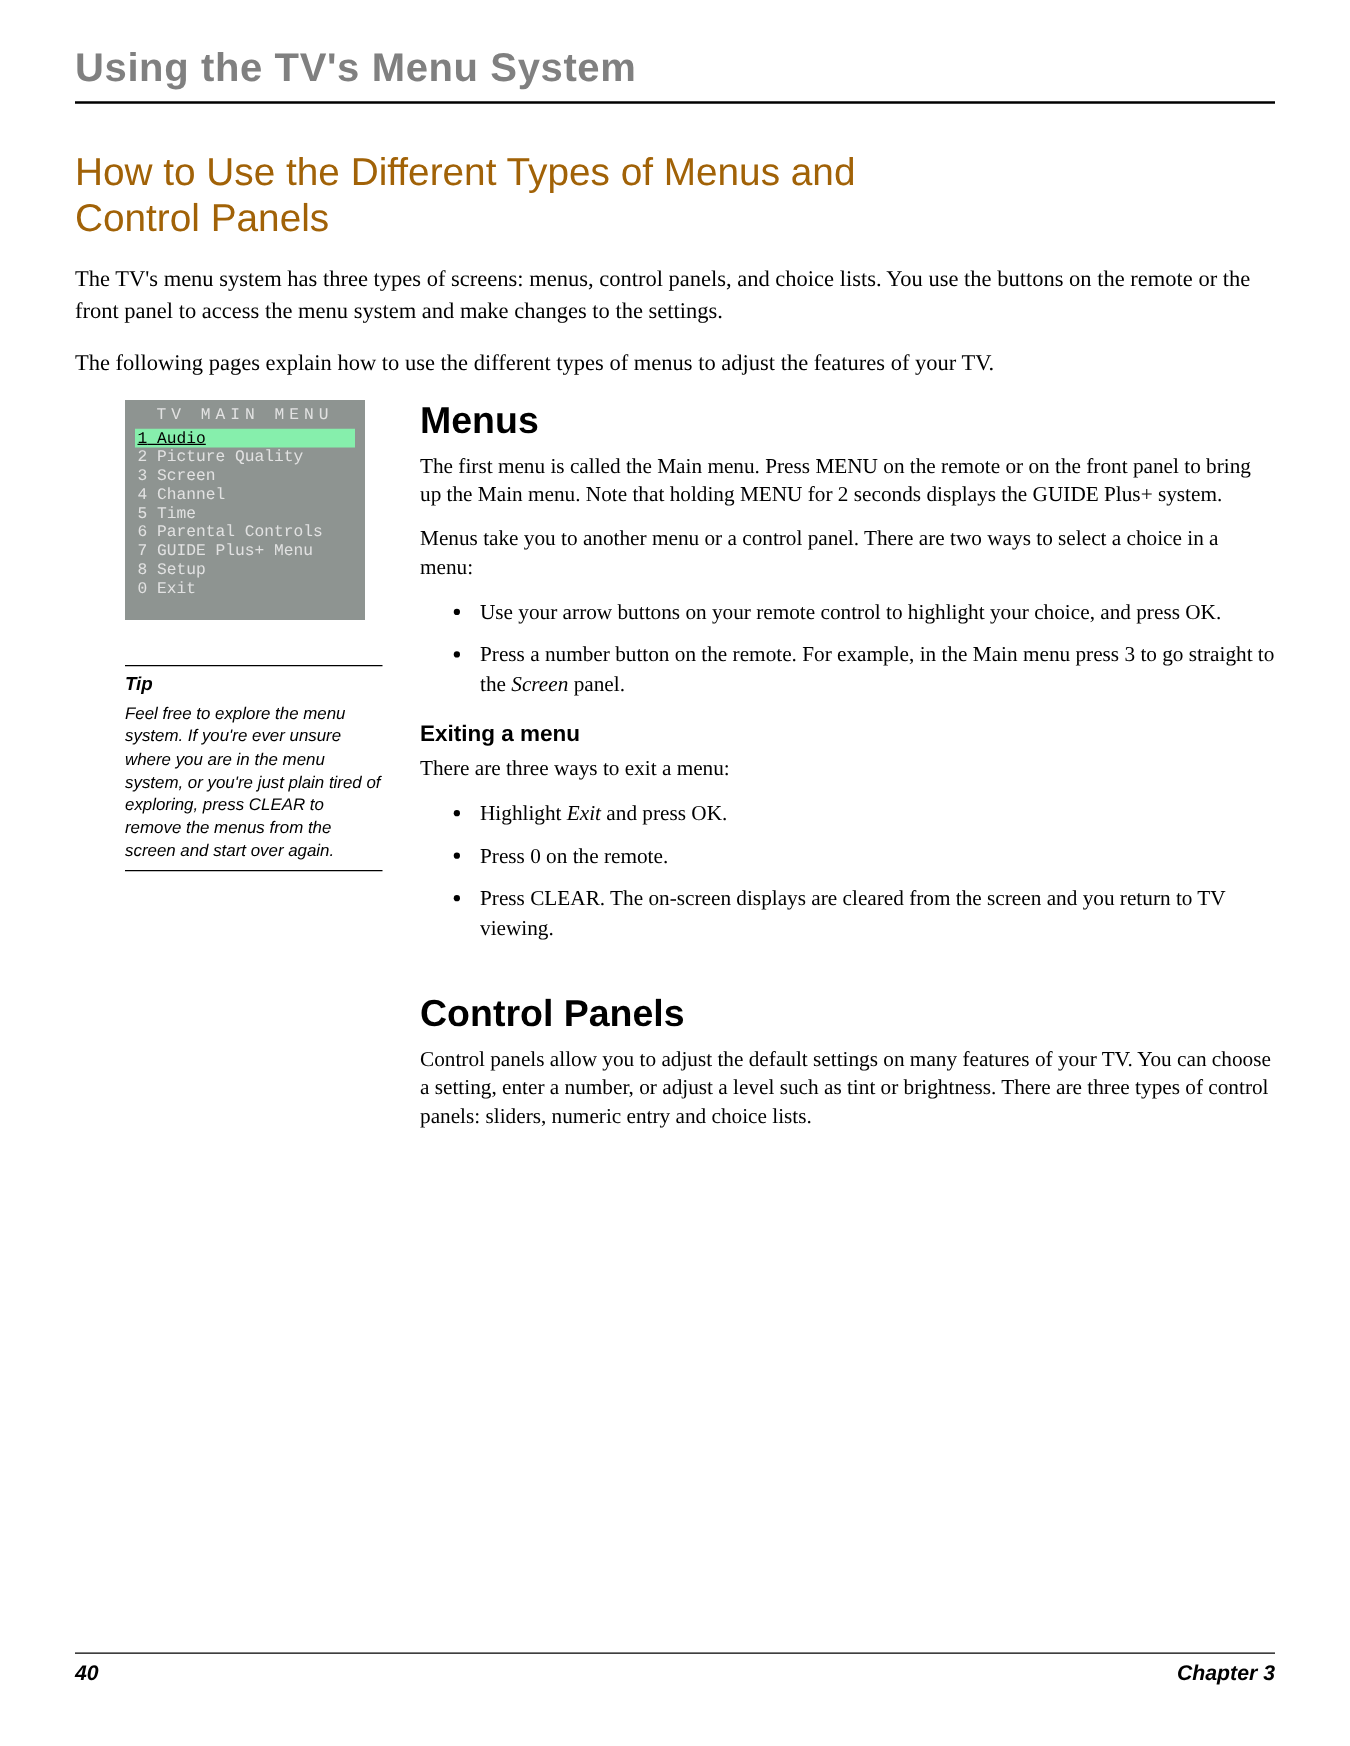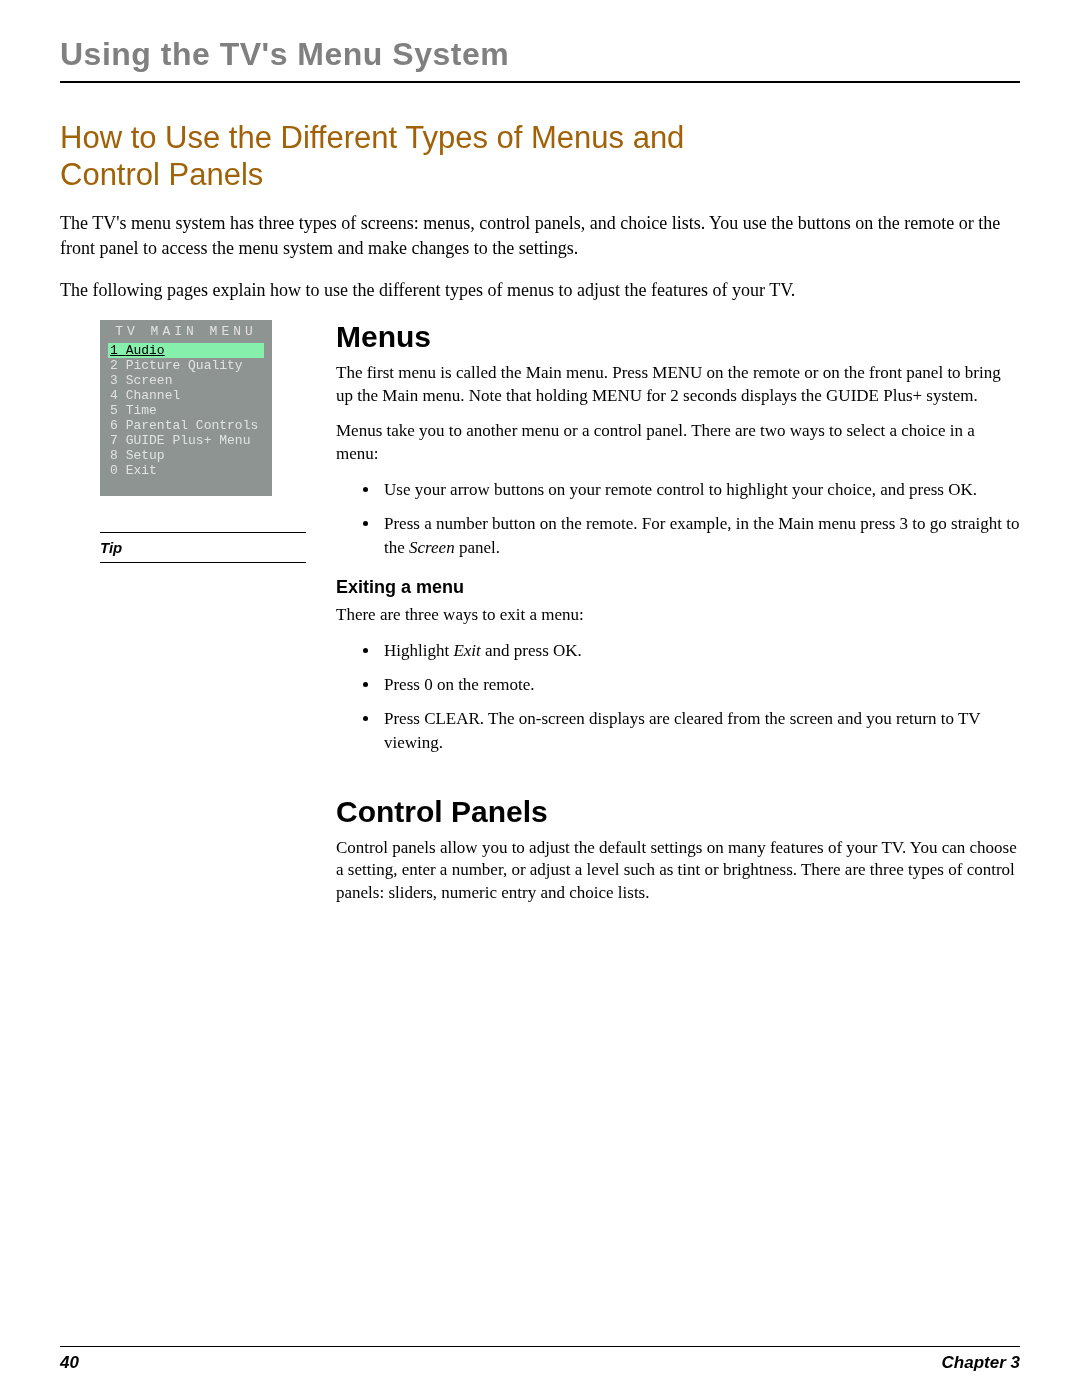--- a/index.html
+++ b/index.html
@@ -52,21 +52,21 @@
     width: 246px;
     flex-shrink: 0;
     padding-left: 40px;
     box-sizing: border-box;
   }
   .right-col {
     flex: 1;
   }
   
   .tv-menu {
-    width: 172px;
+    width: 192px;
     background: #8e9491;
     padding-bottom: 18px;
     box-sizing: border-box;
     font-family: "Courier New", monospace;
     font-size: 13px;
     color: #e2e2e2;
   }
   .tv-menu-title {
     font-family: "Courier New", monospace;
     font-size: 13px;
@@ -136,21 +136,21 @@
     line-height: 1.4;
     margin-bottom: 10px;
     padding-left: 4px;
   }
   .italic { font-style: italic; }
   
   .footer {
     position: absolute;
     left: 60px;
     right: 60px;
-    bottom: 24px;
+    bottom: 48px;
   }
   .footer-rule {
     border: none;
     border-top: 1px solid #000;
     margin: 0 0 6px 0;
   }
   .footer-row {
     display: flex;
     justify-content: space-between;
     font-family: Arial, Helvetica, sans-serif;
@@ -186,20 +186,21 @@
           <li class="tv-menu-item"><span>5</span> <span>Time</span></li>
           <li class="tv-menu-item"><span>6</span> <span>Parental Controls</span></li>
           <li class="tv-menu-item"><span>7</span> <span>GUIDE Plus+ Menu</span></li>
           <li class="tv-menu-item"><span>8</span> <span>Setup</span></li>
           <li class="tv-menu-item"><span>0</span> <span>Exit</span></li>
         </ul>
       </div>
 
       <hr class="tip-rule">
       <div class="tip-heading">Tip</div>
+      <p class="tip-body">Feel free to explore the menu system. If you're ever unsure where you are in the menu system, or you're just plain tired of exploring, press CLEAR to remove the menus from the screen and start over again.</p>
       <hr class="tip-rule" style="margin-top:6px;">
 
     </div>
 
     <div class="right-col">
 
       <h2 class="section-h2">Menus</h2>
       <p class="body-para">The first menu is called the Main menu. Press MENU on the remote or on the front panel to bring up the Main menu. Note that holding MENU for 2 seconds displays the GUIDE Plus+ system.</p>
       <p class="body-para">Menus take you to another menu or a control panel. There are two ways to select a choice in a menu:</p>
       <ul class="body-list">

